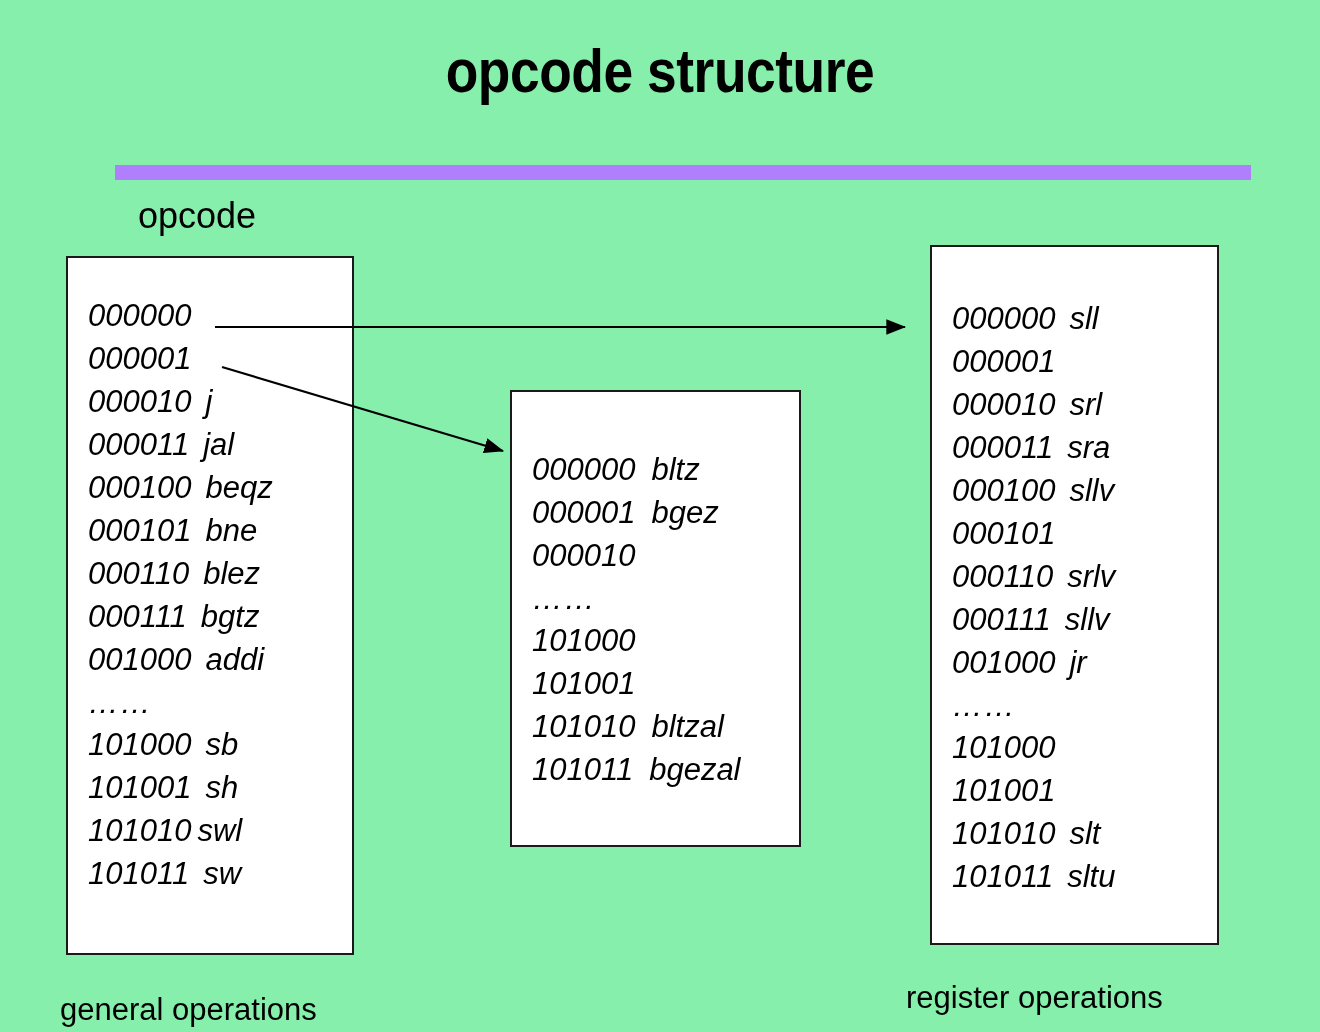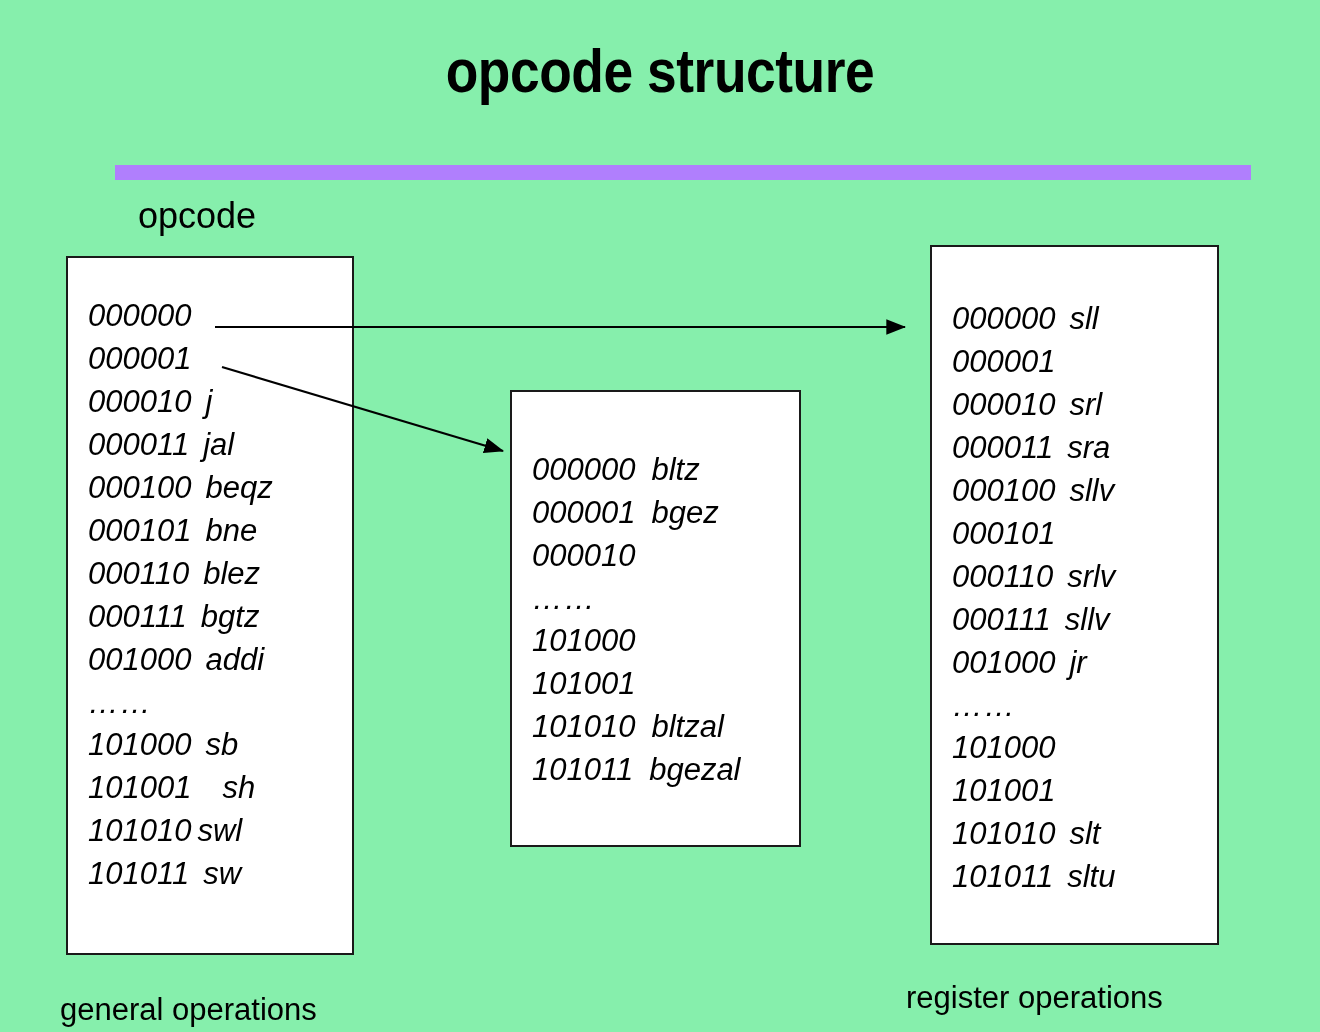--- a/index.html
+++ b/index.html
@@ -170,21 +170,21 @@
         </div>
         <div class="row ellipsis" style="top: 429px;">
           <span class="bits">……</span>
         </div>
         <div class="row" style="top: 471px;">
           <span class="bits">101000</span>
           <span class="mnem" style="margin-left: 14px;">sb</span>
         </div>
         <div class="row" style="top: 514px;">
           <span class="bits">101001</span>
-          <span class="mnem" style="margin-left: 31px;">sh</span>
+          <span class="mnem" style="margin-left: 14px;">sh</span>
         </div>
         <div class="row" style="top: 557px;">
           <span class="bits">101010</span>
           <span class="mnem" style="margin-left: 6px;">swl</span>
         </div>
         <div class="row" style="top: 600px;">
           <span class="bits">101011</span>
           <span class="mnem" style="margin-left: 14px;">sw</span>
         </div>
       </div>

